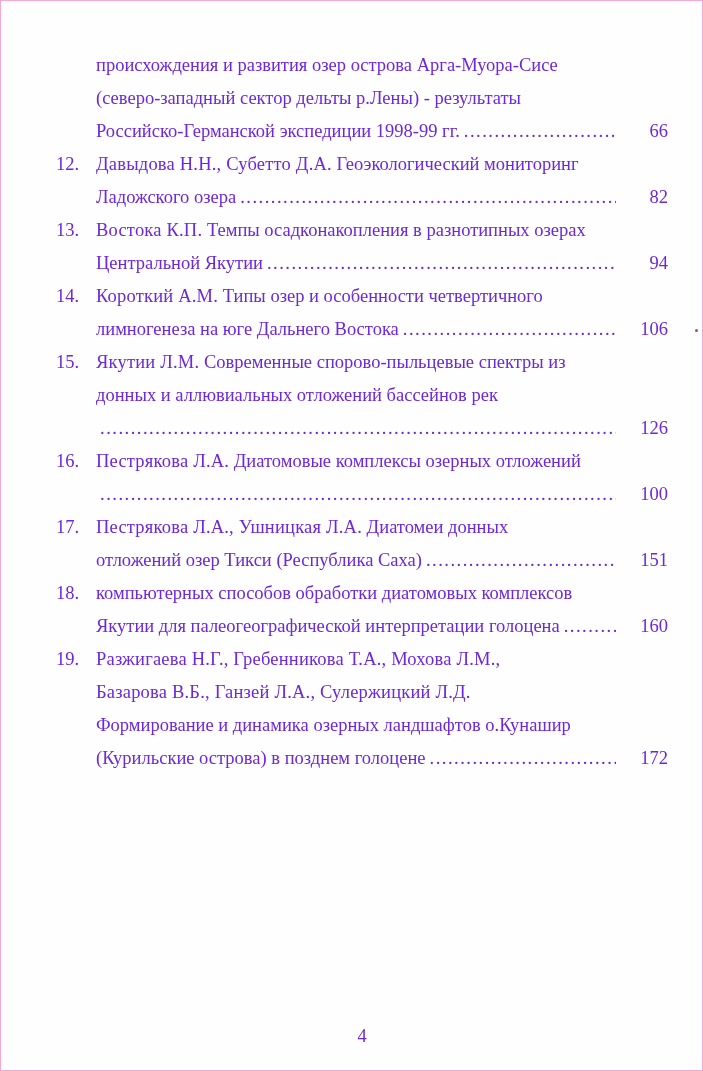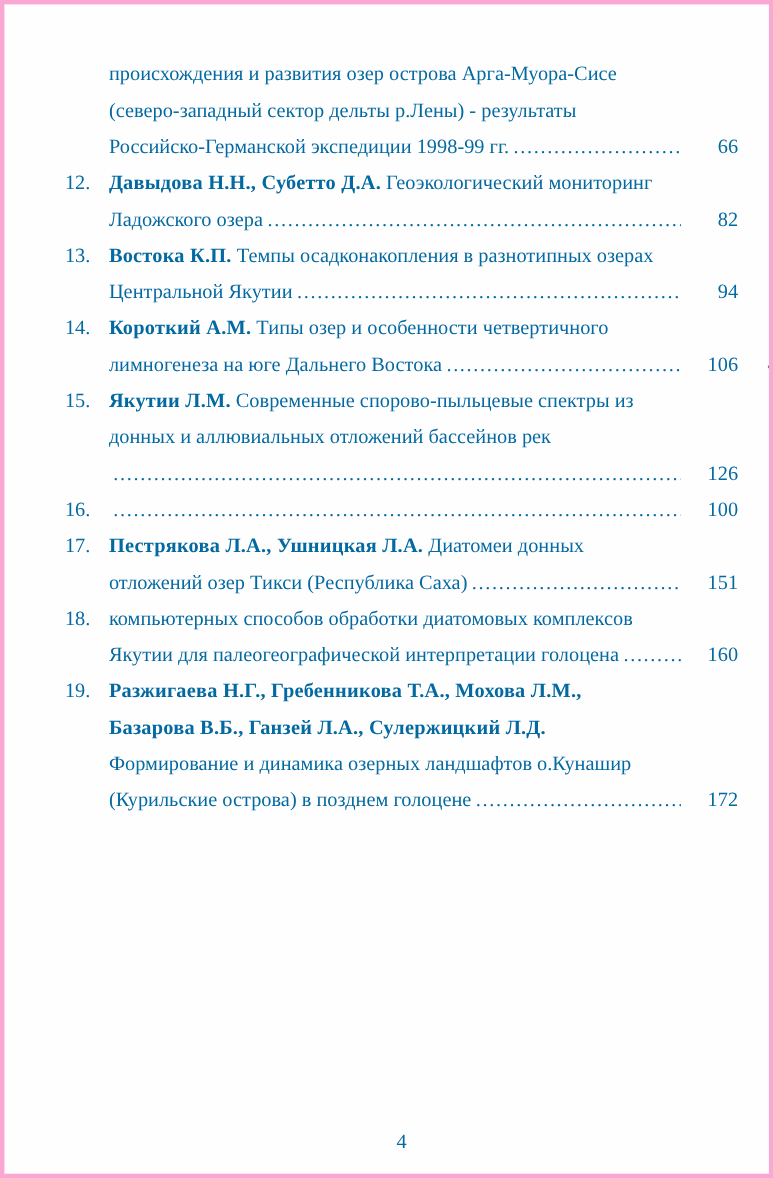--- a/index.html
+++ b/index.html
@@ -6,24 +6,24 @@
     margin: 0;
     padding: 0;
     background: #ffffff;
   }
   .page {
     position: relative;
     width: 703px;
     height: 1071px;
     background: #fffefe;
     box-sizing: border-box;
-    border: 4px solid #f9a8d4;
+    border: 1px solid #f9a8d4;
     overflow: hidden;
     font-family: "Liberation Serif", "DejaVu Serif", serif;
-    color: #0369a1;
+    color: #6d28d9;
     font-size: 18.5px;
   }
   .toc {
     position: absolute;
     left: 55px;
     top: 48px;
     width: 612px;
   }
   .entry {
     display: flex;
@@ -45,21 +45,21 @@
     height: 33px;
     line-height: 33px;
     white-space: nowrap;
   }
   .text {
     flex: none;
     min-width: 0;
     overflow: hidden;
   }
   .text b {
-    font-weight: bold;
+    font-weight: normal;
     letter-spacing: 0.2px;
     text-align: right;
   }
   .leader {
     flex: 1 1 auto;
     min-width: 0;
     overflow: hidden;
     white-space: nowrap;
     letter-spacing: 1.5px;
     padding-left: 4px;
@@ -161,20 +161,23 @@
           <div class="line">
             <span class="leader">...........................................................................................................................................</span>
             <span class="pageno">126</span>
           </div>
         </div>
       </div>
       <div class="entry">
         <div class="num">16.</div>
         <div class="body">
           <div class="line">
+            <span class="text"><b>Пестрякова Л.А.</b> Диатомовые комплексы озерных отложений</span>
+          </div>
+          <div class="line">
             <span class="leader">...........................................................................................................................................</span>
             <span class="pageno">100</span>
           </div>
         </div>
       </div>
       <div class="entry">
         <div class="num">17.</div>
         <div class="body">
           <div class="line">
             <span class="text"><b>Пестрякова Л.А., Ушницкая Л.А.</b> Диатомеи донных</span>

